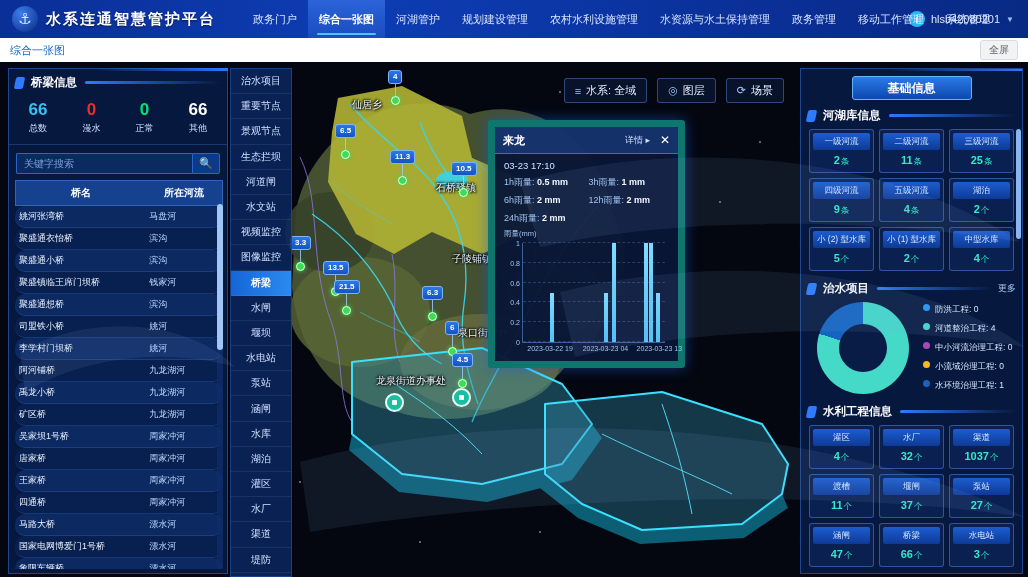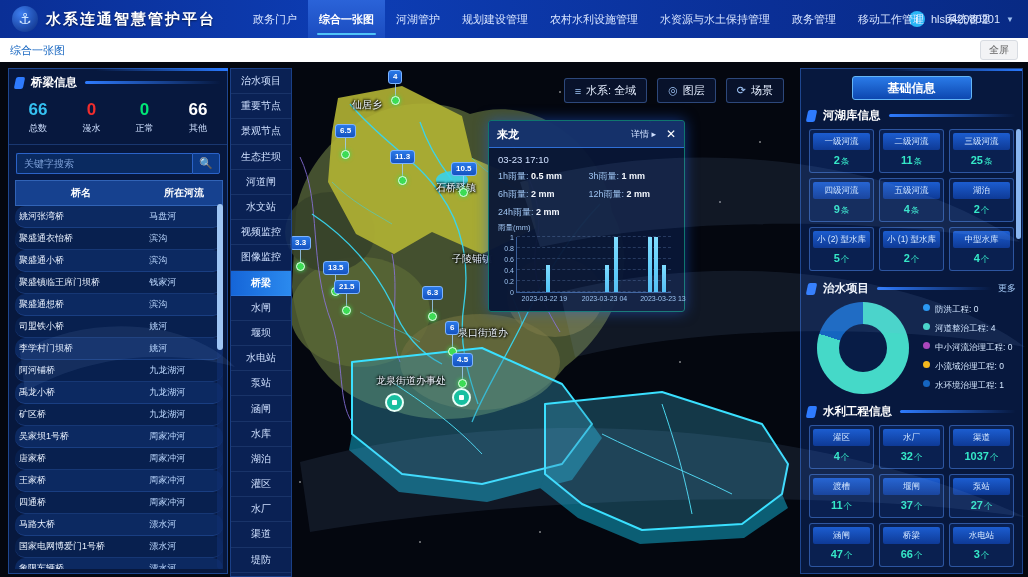--- a/index.html
+++ b/index.html
@@ -82,22 +82,22 @@
   .tbl-row .c-river{color:#bcd8ff;font-size:9px;padding:0 4px;white-space:nowrap;overflow:hidden;}
   .vscroll{position:absolute;right:0;top:24px;bottom:0;width:6px;background:rgba(15,45,110,.7);border-radius:3px;}
   .vscroll .thumb{position:absolute;top:0;left:0;right:0;height:40%;background:#9fc6f5;border-radius:3px;}
   
   .layer-menu{position:absolute;left:230px;top:6px;width:62px;bottom:0;background:rgba(12,38,96,.85);
               border:1px solid rgba(50,110,210,.4);box-sizing:border-box;z-index:9;display:flex;flex-direction:column;}
   .layer-item{height:24.2px;display:flex;align-items:center;justify-content:center;color:#cfe0ff;font-size:10px;
               border-bottom:1px solid rgba(140,180,255,.12);cursor:pointer;white-space:nowrap;flex:0 0 auto;}
   .layer-item.active{background:linear-gradient(90deg,#1565d8,#2b8aee);color:#fff;font-weight:bold;}
   
-  .popup{position:absolute;left:488px;top:58px;width:197px;height:192px;z-index:20;
-         background:rgba(8,22,54,.96);border:1px solid #0f766e;border-radius:3px;box-shadow:0 0 14px rgba(30,90,220,.55);
+  .popup{position:absolute;left:488px;top:58px;width:197px;height:248px;z-index:20;
+         background:rgba(8,22,54,.96);border:7px solid #0f766e;border-radius:3px;box-shadow:0 0 14px rgba(30,90,220,.55);
          box-sizing:border-box;display:flex;flex-direction:column;}
   .popup-head{height:26px;flex:0 0 auto;display:flex;align-items:center;padding:0 8px;
               background:rgba(34,78,160,.5);border-bottom:1px solid #2f6fd6;}
   .popup-title{color:#fff;font-size:11px;font-weight:bold;flex:1;}
   .popup-details{color:#cfe0ff;font-size:9px;cursor:pointer;margin-right:10px;}
   .popup-close{color:#fff;font-size:12px;cursor:pointer;line-height:12px;}
   .popup-body{padding:6px 9px 4px;flex:1;display:flex;flex-direction:column;}
   .popup-time{color:#cfe0ff;font-size:9.5px;margin-bottom:5px;}
   .metric-grid{display:grid;grid-template-columns:1fr 1fr;row-gap:5px;column-gap:4px;margin-bottom:4px;}
   .metric{font-size:9px;white-space:nowrap;}

